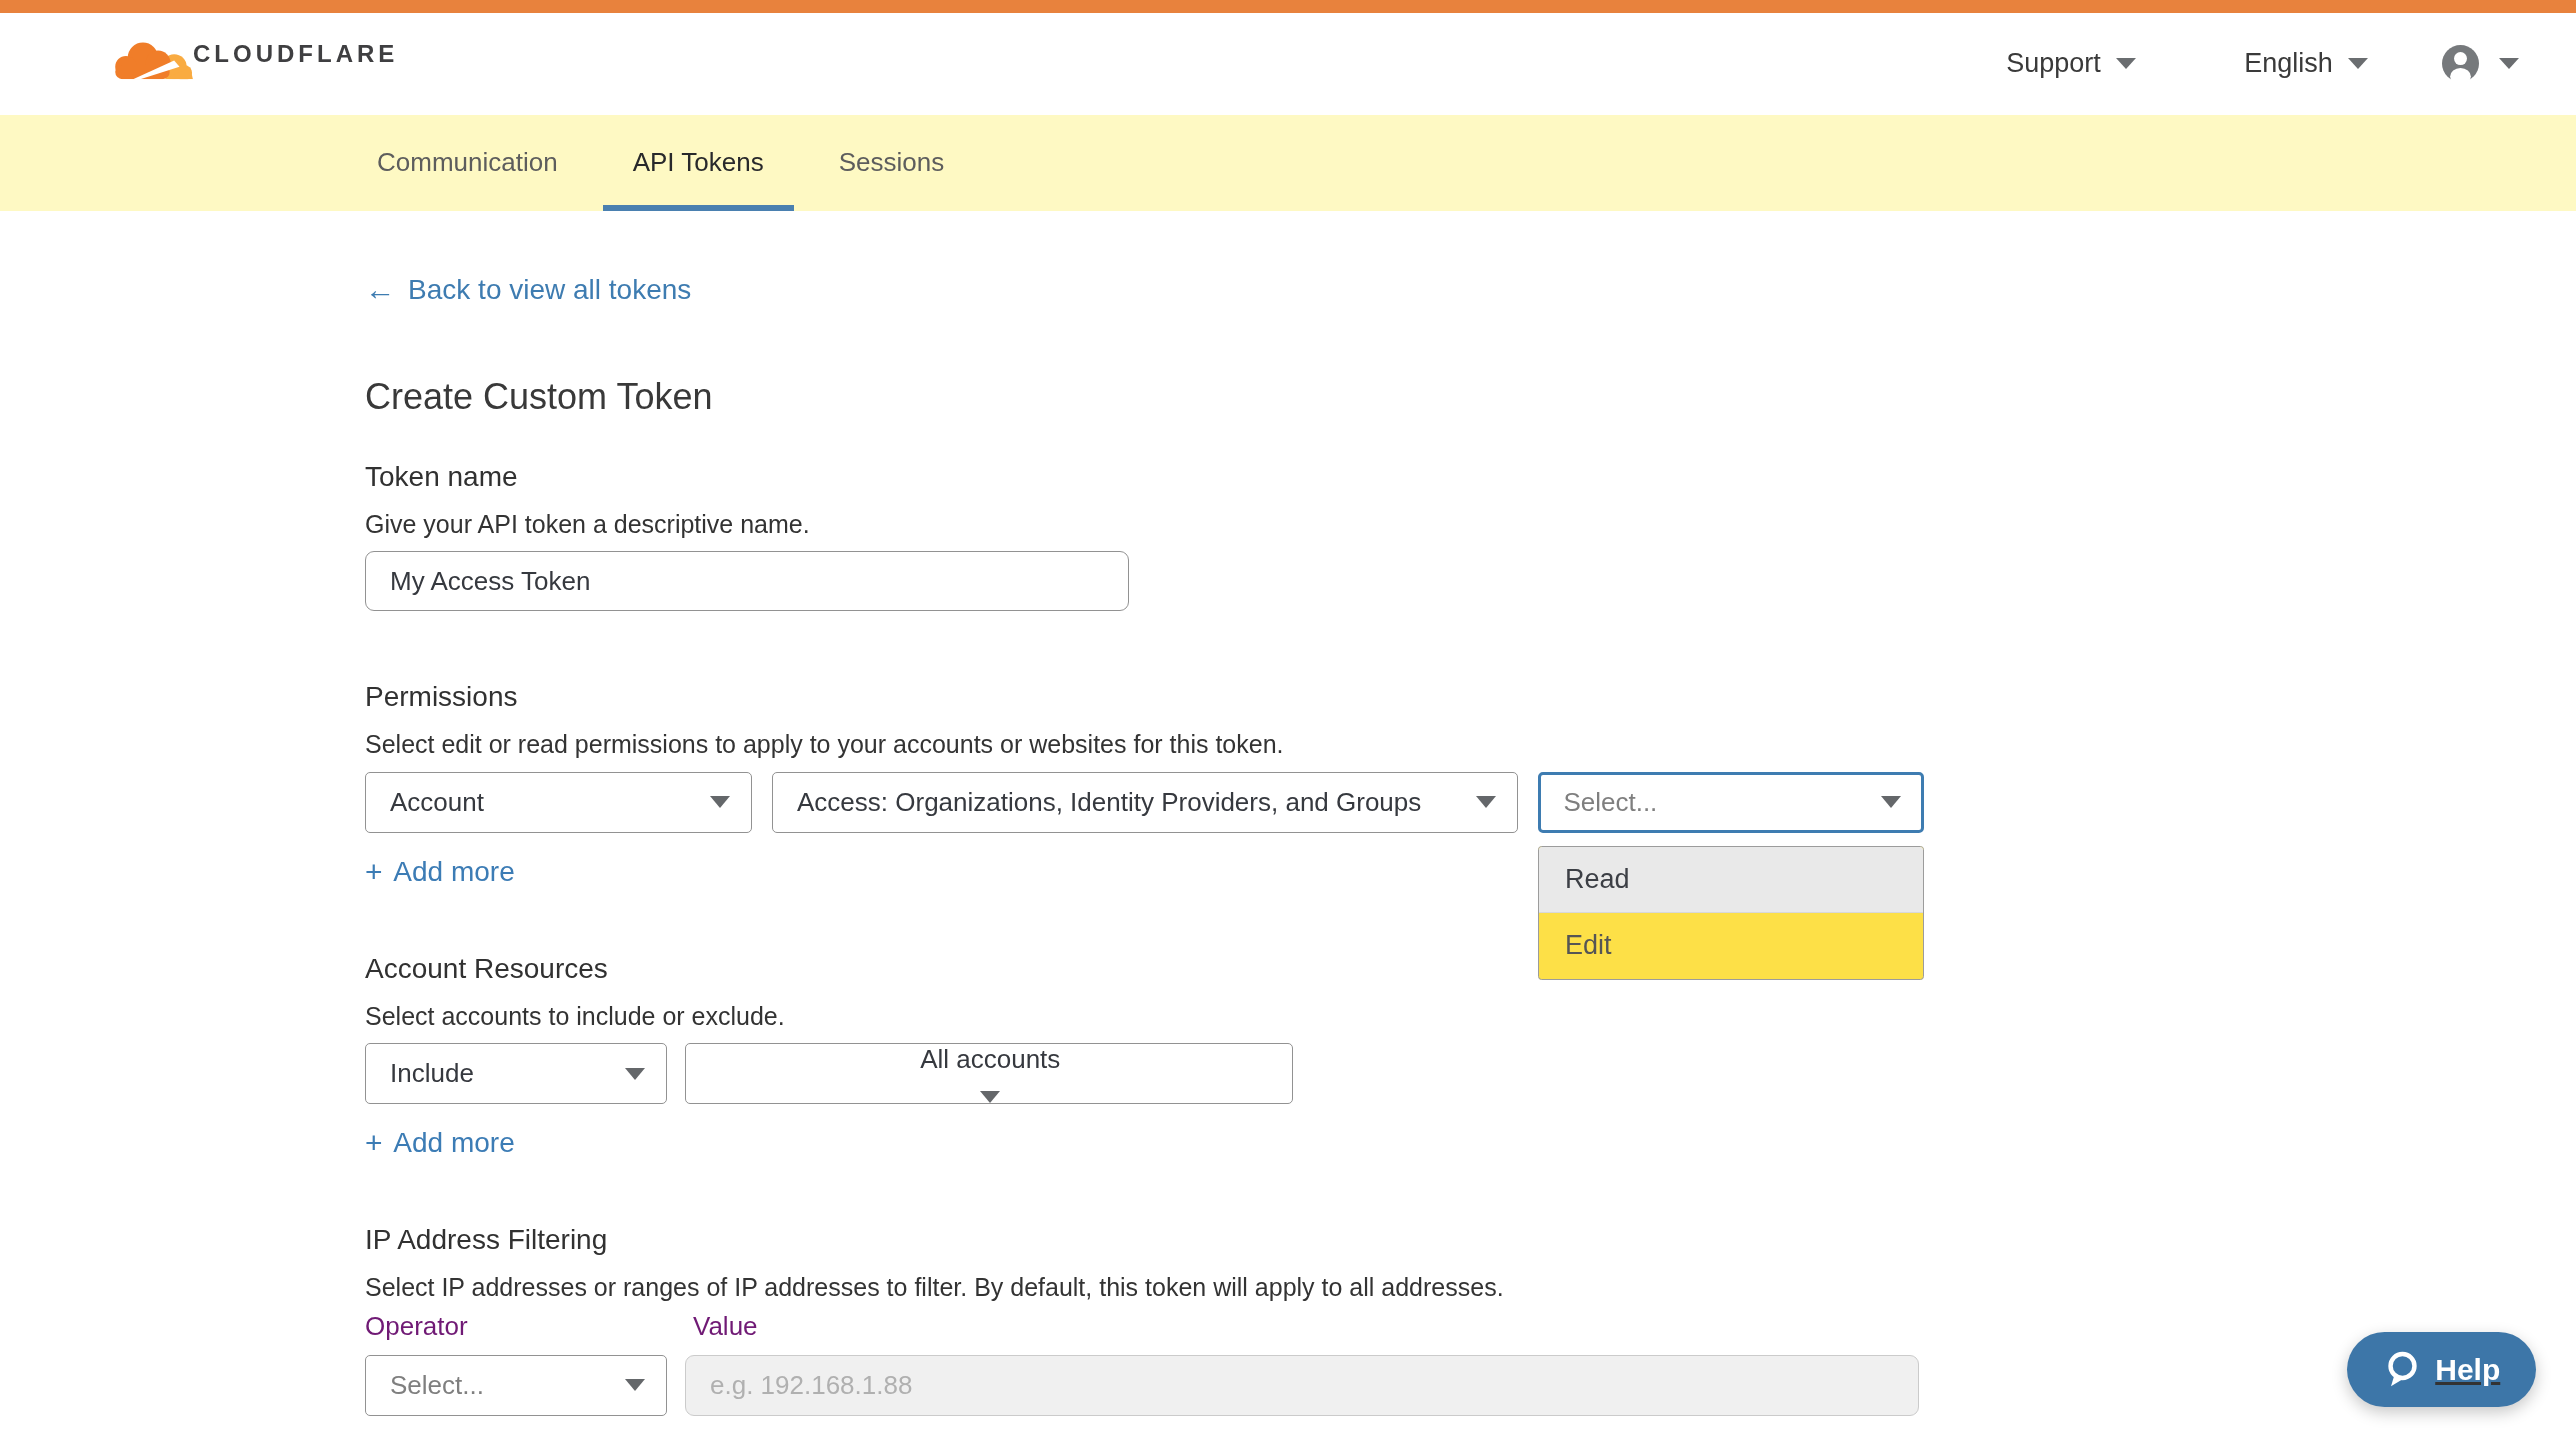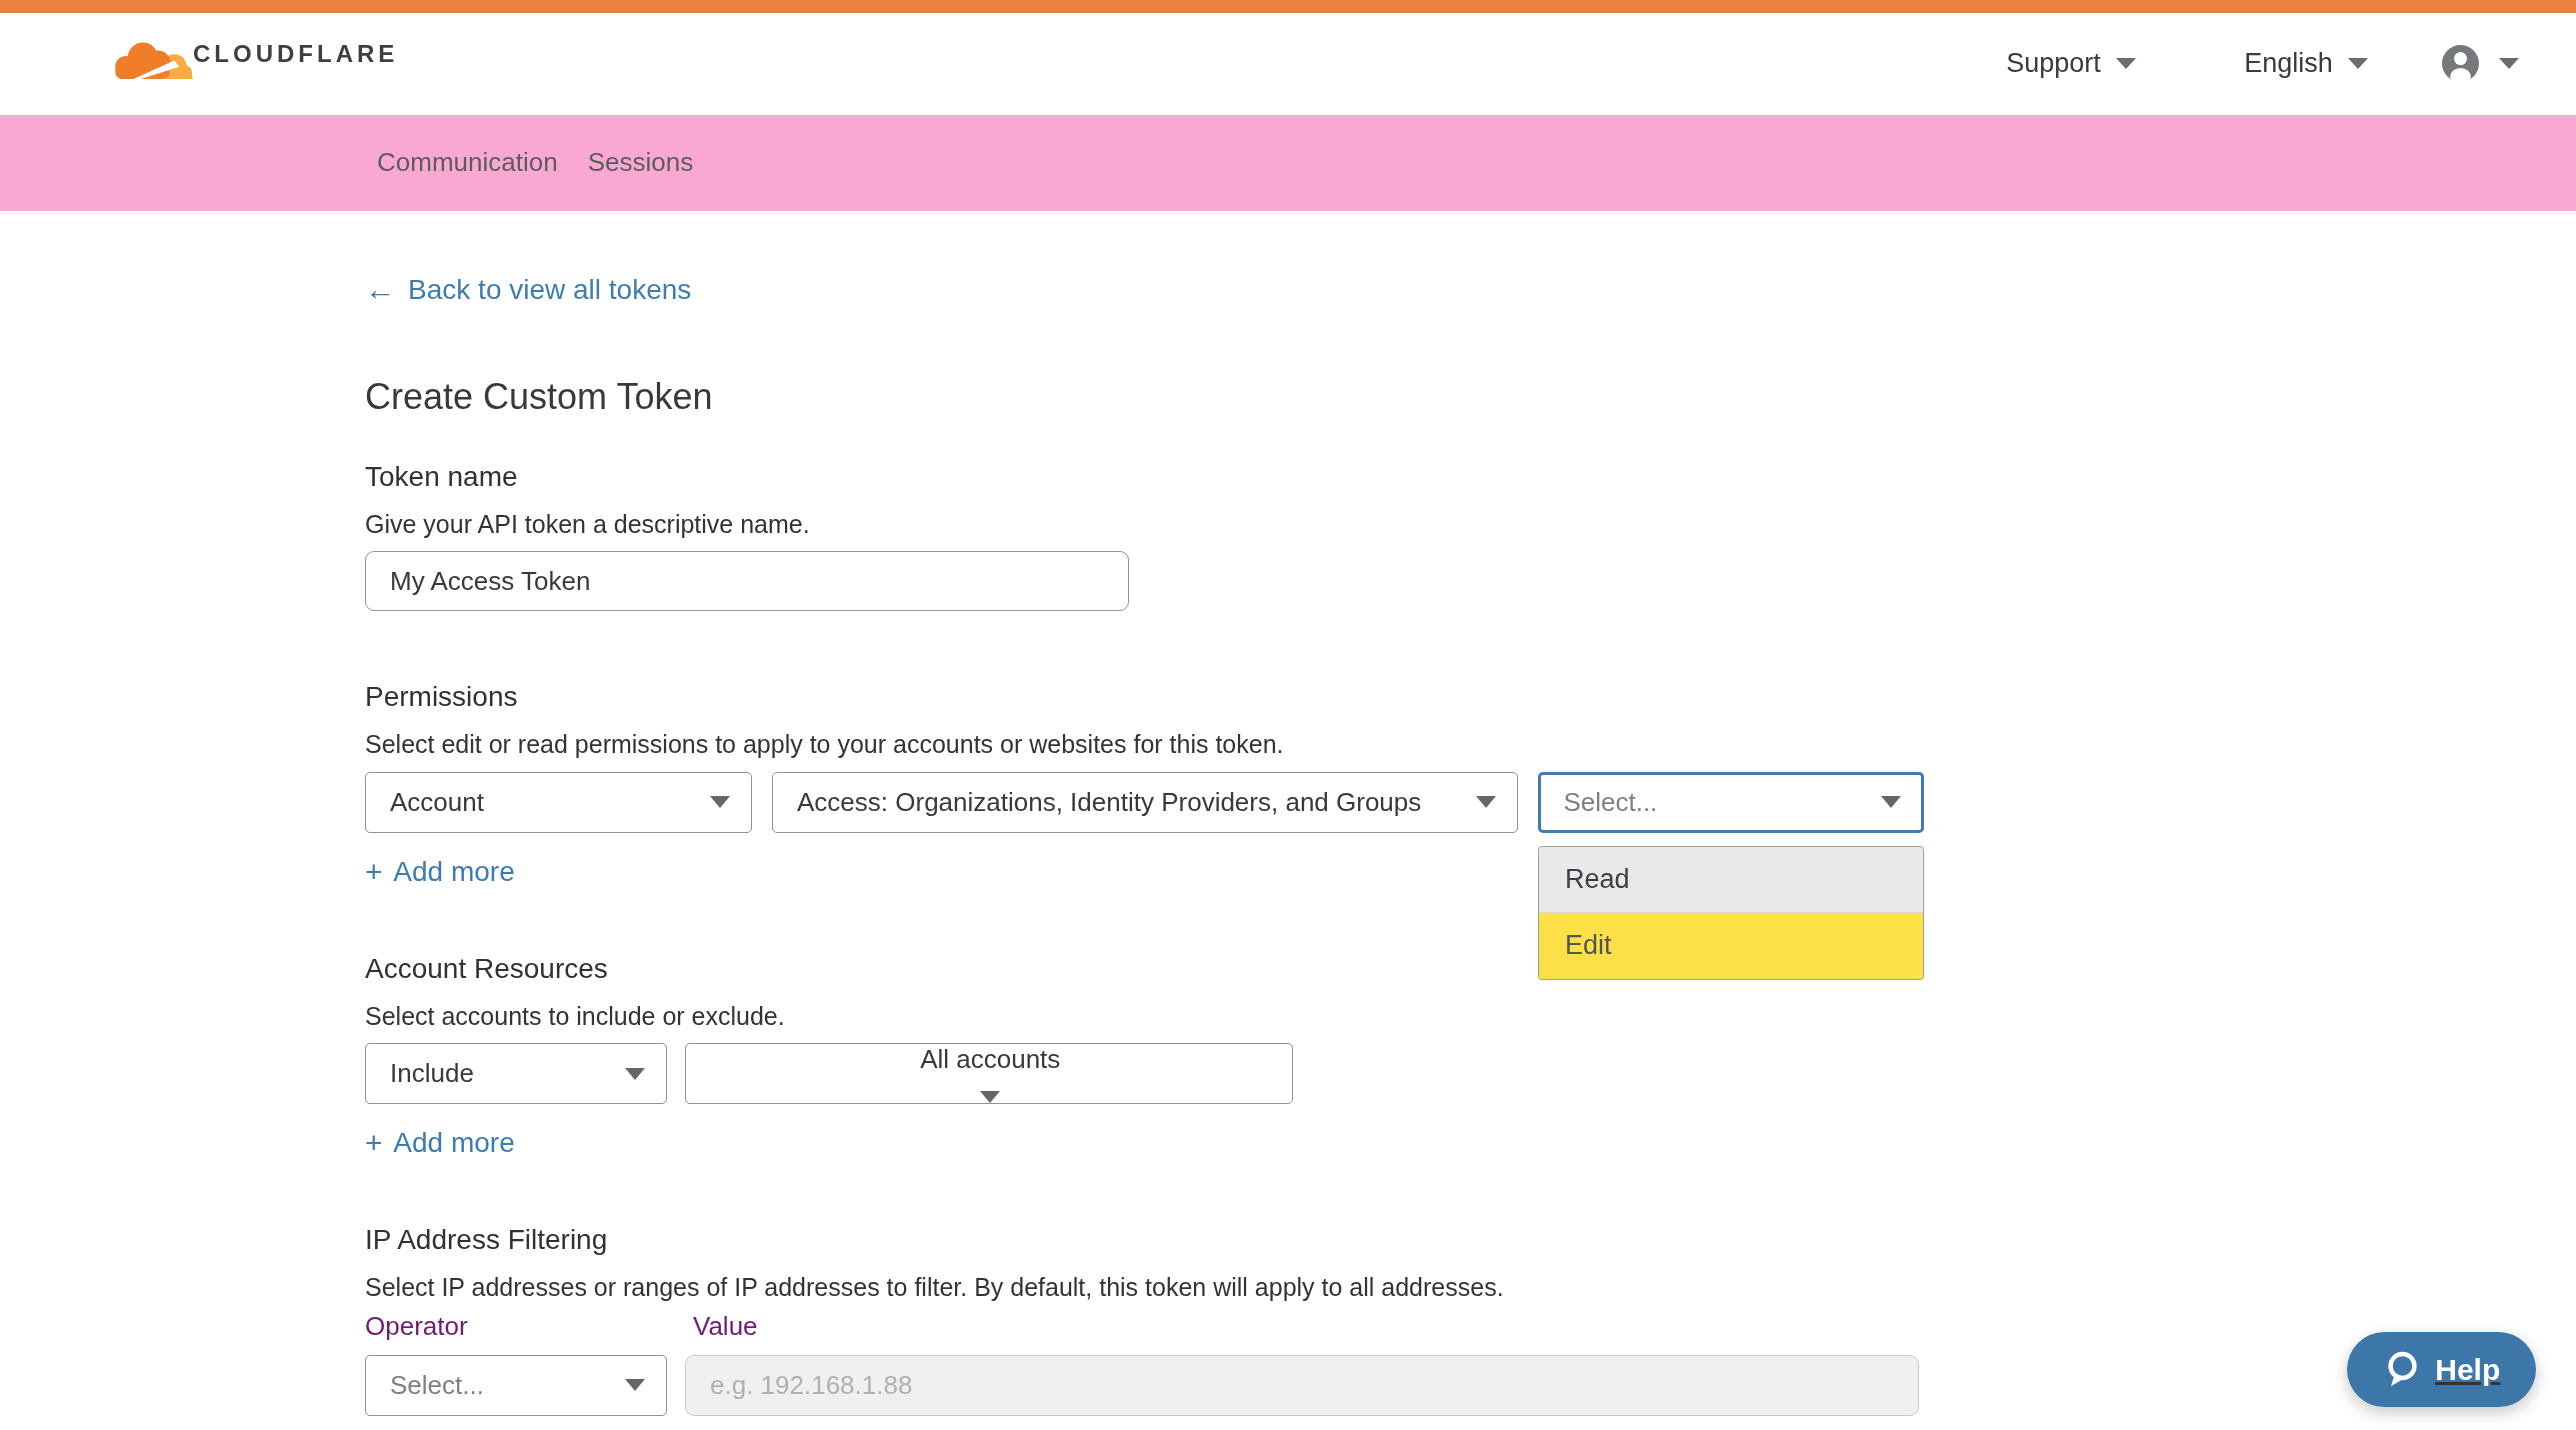--- a/index.html
+++ b/index.html
@@ -18,21 +18,21 @@
   .header-right { display:flex; align-items:center; }
   .hmenu { display:flex; align-items:center; gap:15.3px; font-size:27px; color:#3a3a3a; cursor:default; }
   .hmenu.support { margin-right:108px; }
   .hmenu.language { margin-right:74px; }
   .caret { width:0; height:0; border-left:10.8px solid transparent; border-right:10.8px solid transparent;
     border-top:12.6px solid #6a6d70; }
   .caret.sm { border-left-width:10px; border-right-width:10px; border-top-width:11.7px; }
   .usergroup { display:flex; align-items:center; gap:20px; }
 
   
-  .tabbar { height:96px; background:#f9a8d4; display:flex; padding-left:377px; gap:30px; }
+  .tabbar { height:96px; background:#fef9c3; display:flex; padding-left:377px; gap:45px; }
   .tab { display:flex; align-items:center; font-size:26px; color:#5d5d5d;
     border-bottom:6.3px solid transparent; padding-top:6.3px; }
   .tab.active { color:#28292b; font-weight:500; border-bottom-color:#4a80b0; padding-left:30px; padding-right:30px; }
 
   
   .content { padding-left:365px; }
   .back { margin-top:63px; display:inline-flex; align-items:center; gap:12.6px;
     font-size:28px; color:#3e7cb1; text-decoration:none; cursor:pointer; }
   .back-arrow { font-size:30.5px; line-height:1; }
   h1 { margin-top:70px; font-size:36px; font-weight:400; color:#393939; }
@@ -124,20 +124,23 @@
       </svg>
       <span class="caret sm"></span>
     </div>
   </div>
 </div>
 
 <div class="tabbar">
   <div class="tab">
     <span>Communication</span>
   </div>
+  <div class="tab active">
+    <span>API Tokens</span>
+  </div>
   <div class="tab">
     <span>Sessions</span>
   </div>
 </div>
 
 <div class="content">
 
   <a class="back">
     <span class="back-arrow">←</span>
     <span>Back to view all tokens</span>

